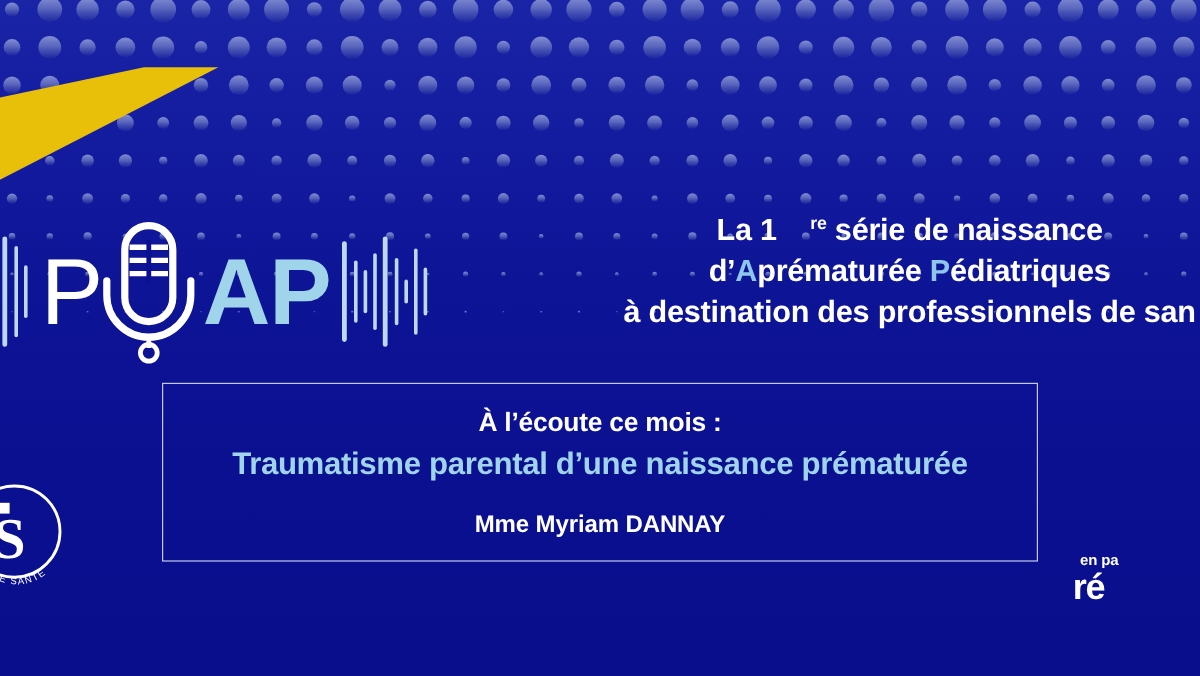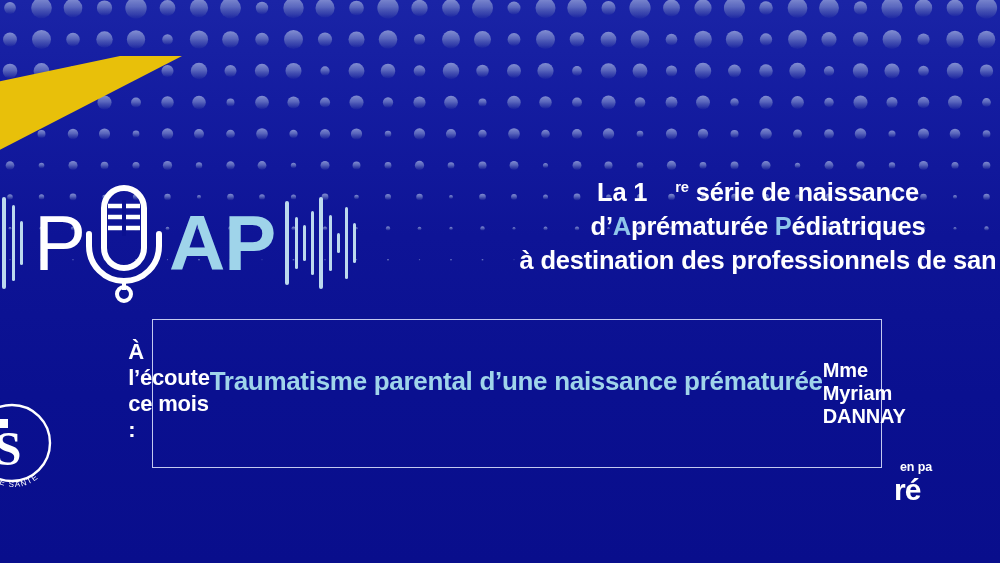--- a/index.html
+++ b/index.html
@@ -49,23 +49,23 @@
     text-align:center;color:#ffffff;
     font-size:25.5px;font-weight:bold;line-height:1.33;
     letter-spacing:-0.2px;white-space:nowrap;
   }
   .headline .line{display:block;}
   .headline .hl-accent{color:#8ec5ea;}
   .headline sup{font-size:.58em;vertical-align:super;line-height:0;margin-left:28px;}
 
   
   .panel{
-    position:absolute;left:152px;top:319px;width:730px;height:149px;
+    position:absolute;left:135px;top:319px;width:730px;height:149px;
     border:1.4px solid #c3c9ef;box-sizing:border-box;
-    display:flex;flex-direction:row;align-items:center;justify-content:center;
+    display:flex;flex-direction:column;align-items:center;justify-content:center;
   }
   .panel .p-lead{
     color:#ffffff;font-size:22px;font-weight:bold;letter-spacing:-.2px;
     margin-bottom:6px;
   }
   .panel .p-title{
     color:#9fd4ea;font-size:26px;font-weight:bold;letter-spacing:-.3px;
     margin-bottom:24px;white-space:nowrap;
   }
   .panel .p-speaker{

